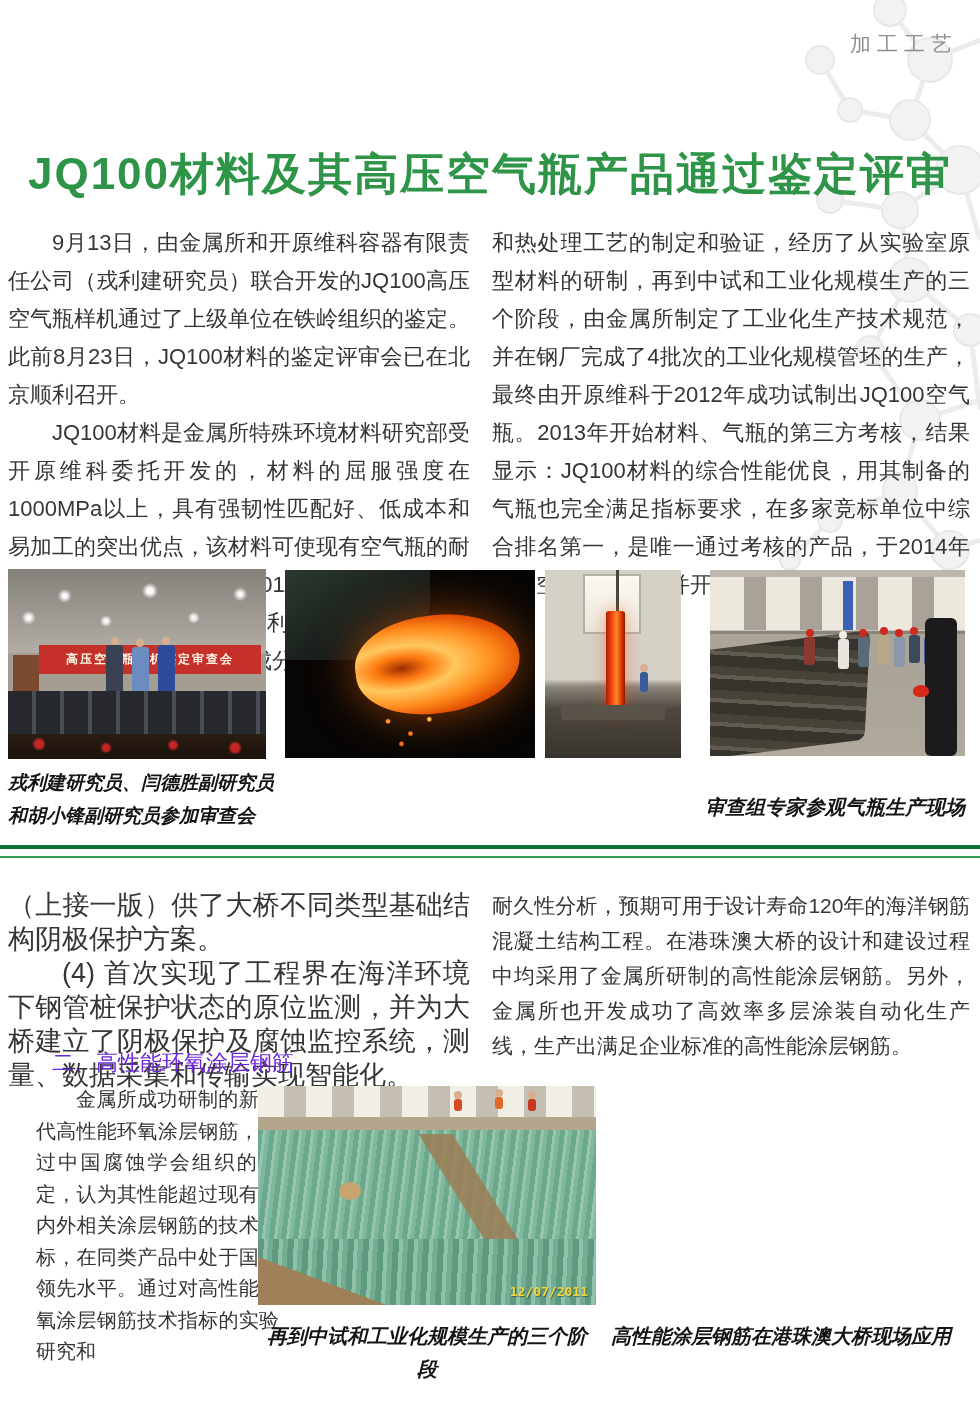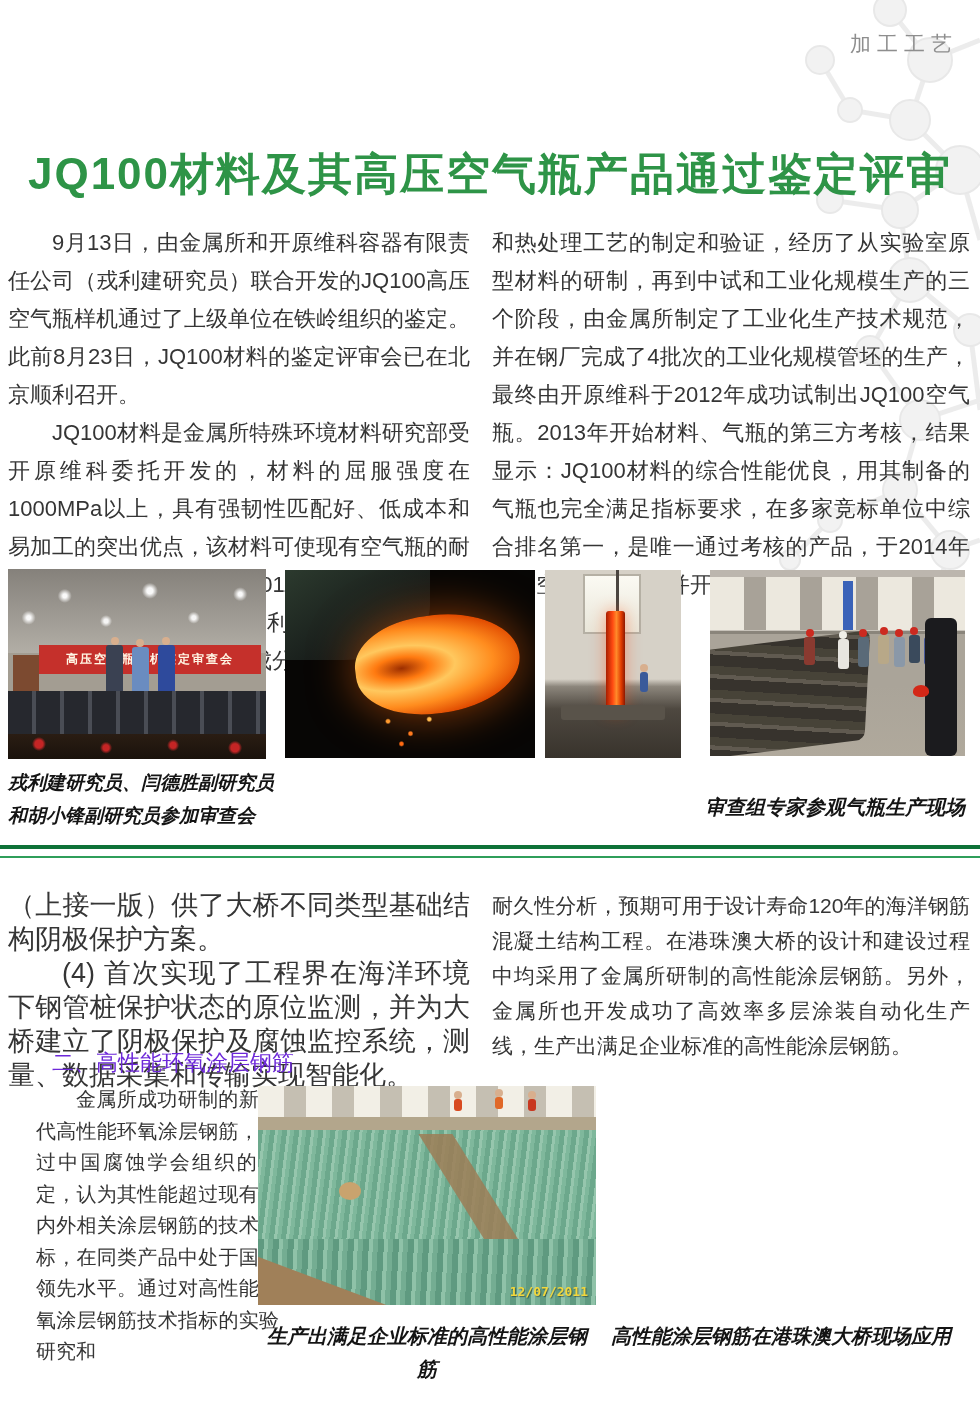--- a/index.html
+++ b/index.html
@@ -278,16 +278,16 @@
     <div class="layer ph5-pile-front"></div>
     <div class="layer ph5-floor-corner"></div>
     <div class="layer ph5-roll"></div>
     <div class="fig" style="left:58%;top:6%;width:8px;height:12px;background:#d84a20;"></div>
     <div class="fig" style="left:70%;top:5%;width:8px;height:12px;background:#e06828;"></div>
     <div class="fig" style="left:80%;top:6%;width:8px;height:12px;background:#c83820;"></div>
     <div class="layer ph5-ts">12/07/2011</div>
   </div>
 
 
-  <div id="caption-rebar" class="caption">生产出满足企业标准的高性能涂层钢筋</div>
+  <div id="caption-rebar" class="caption">再到中试和工业化规模生产的三个阶段</div>
   <div id="caption-bridge" class="caption">高性能涂层钢筋在港珠澳大桥现场应用</div>
 
 </div>
 
 </body></html>

